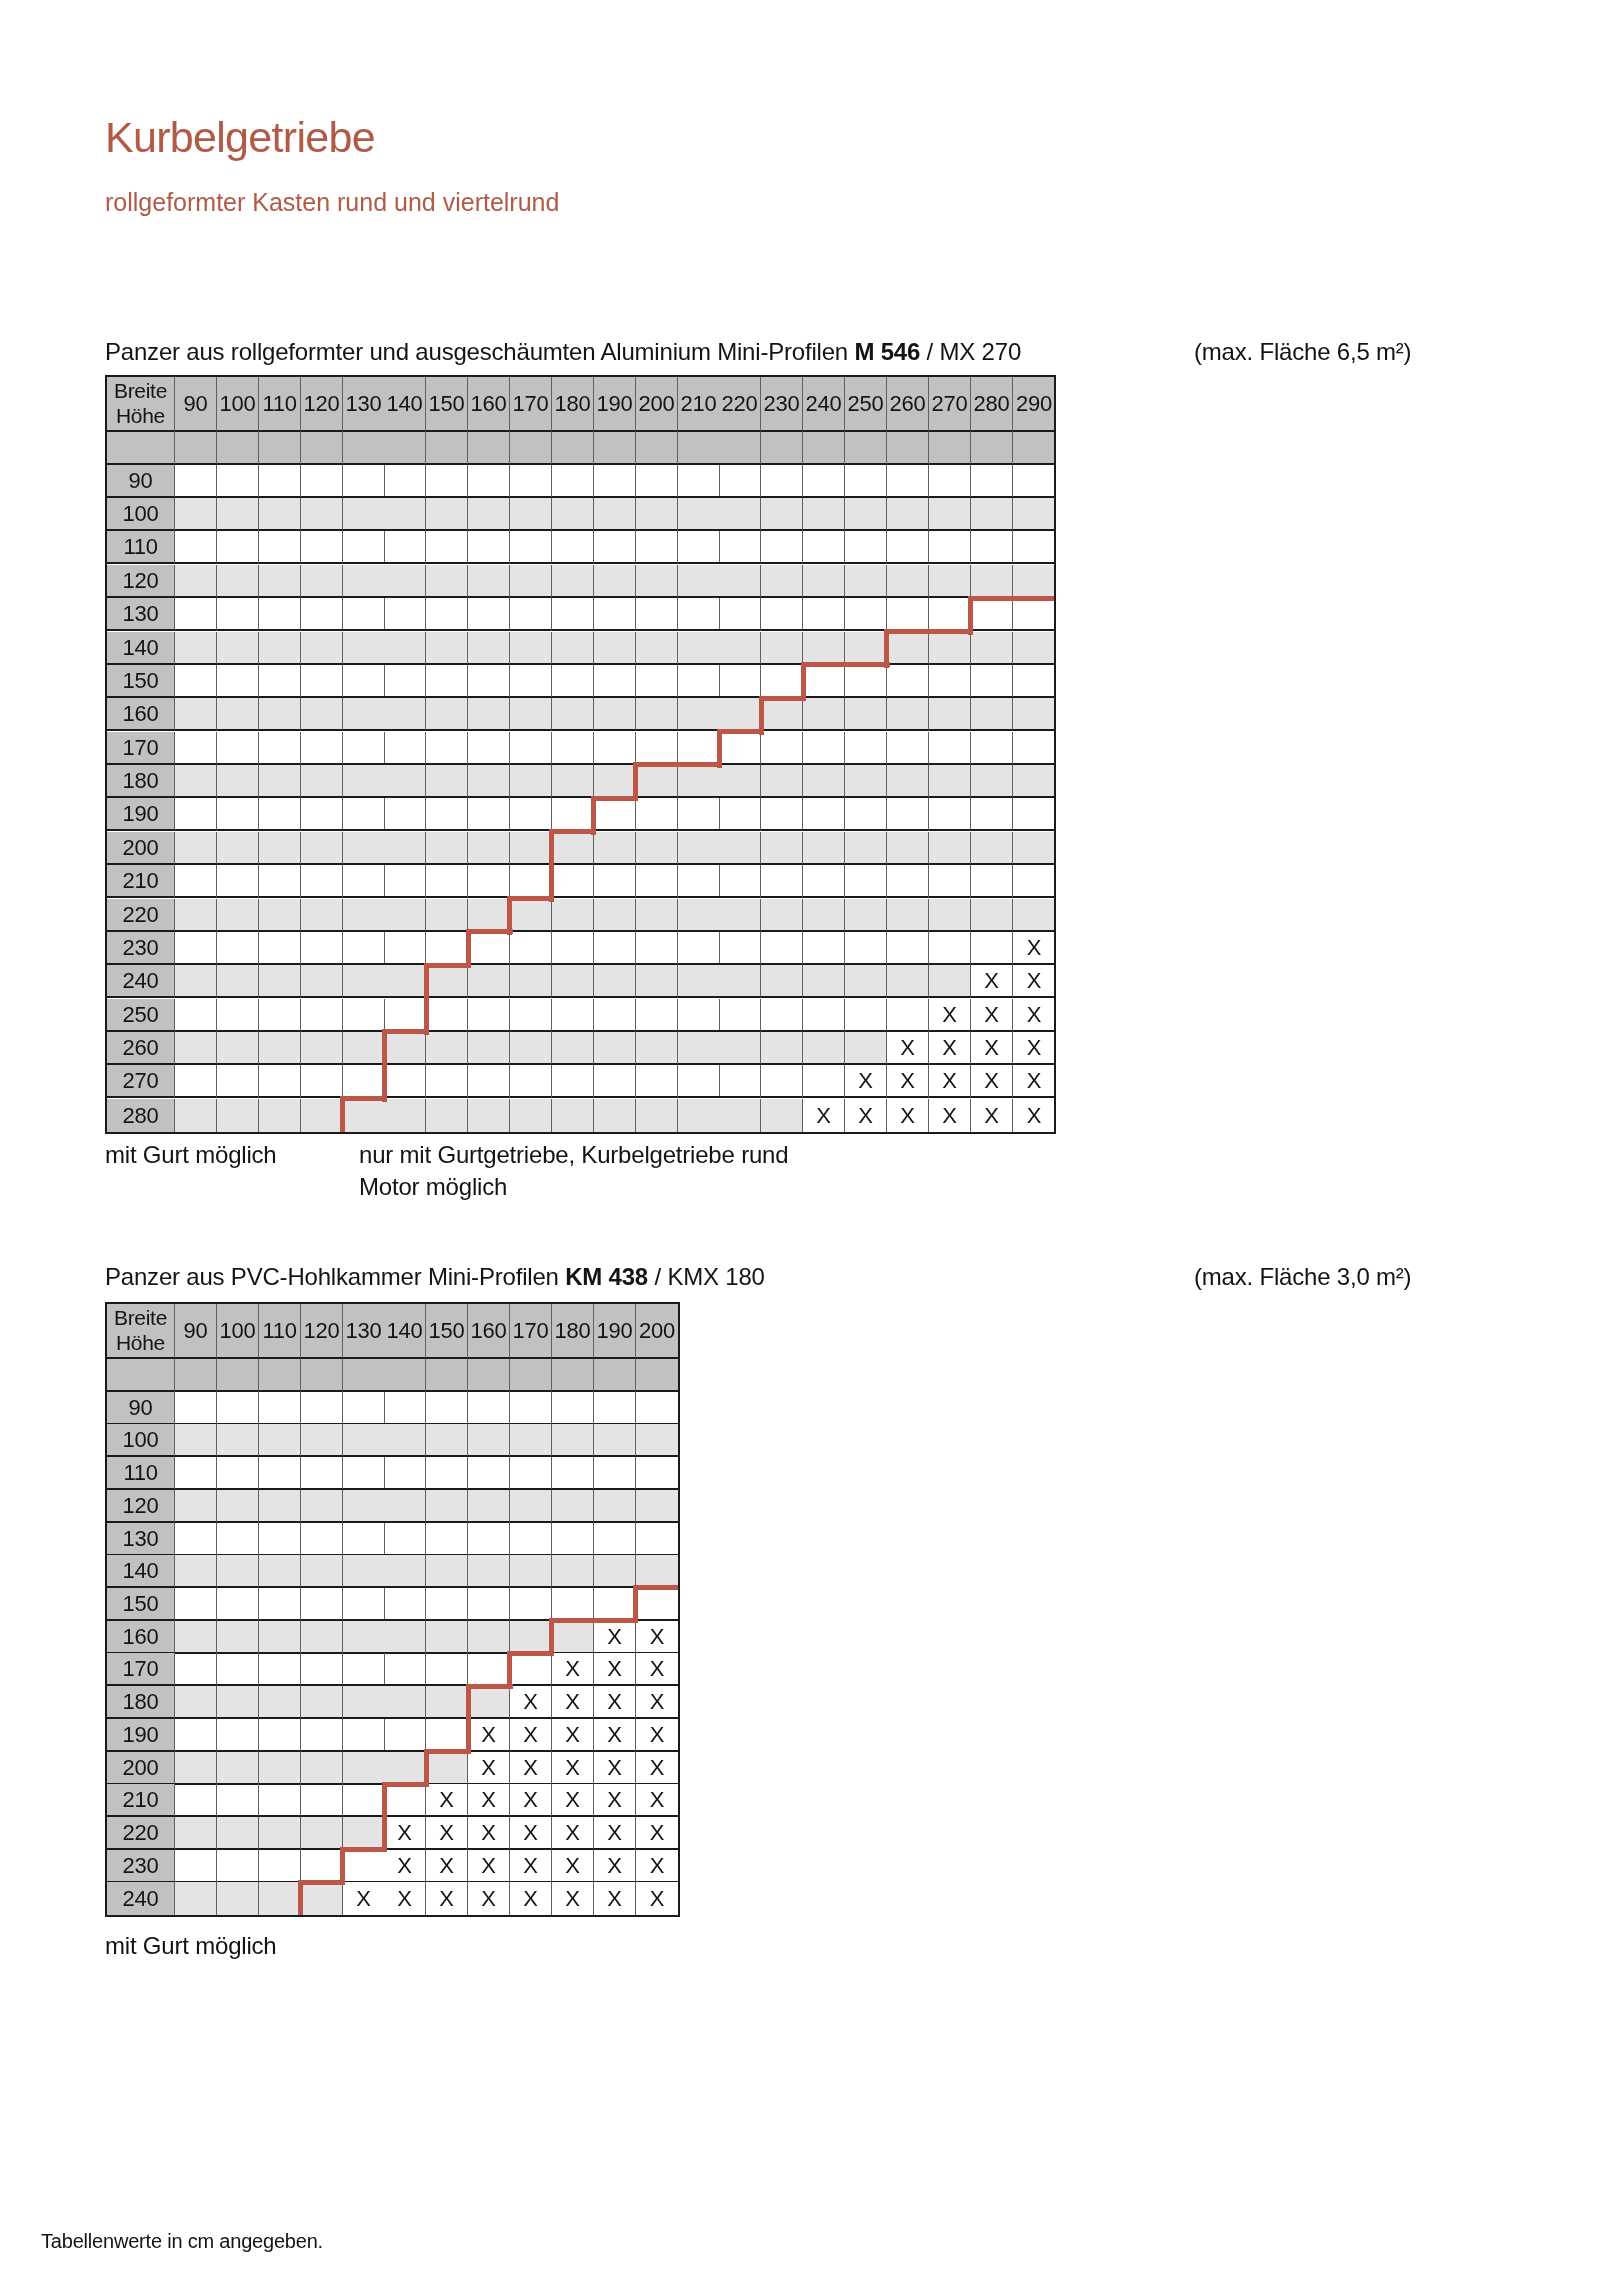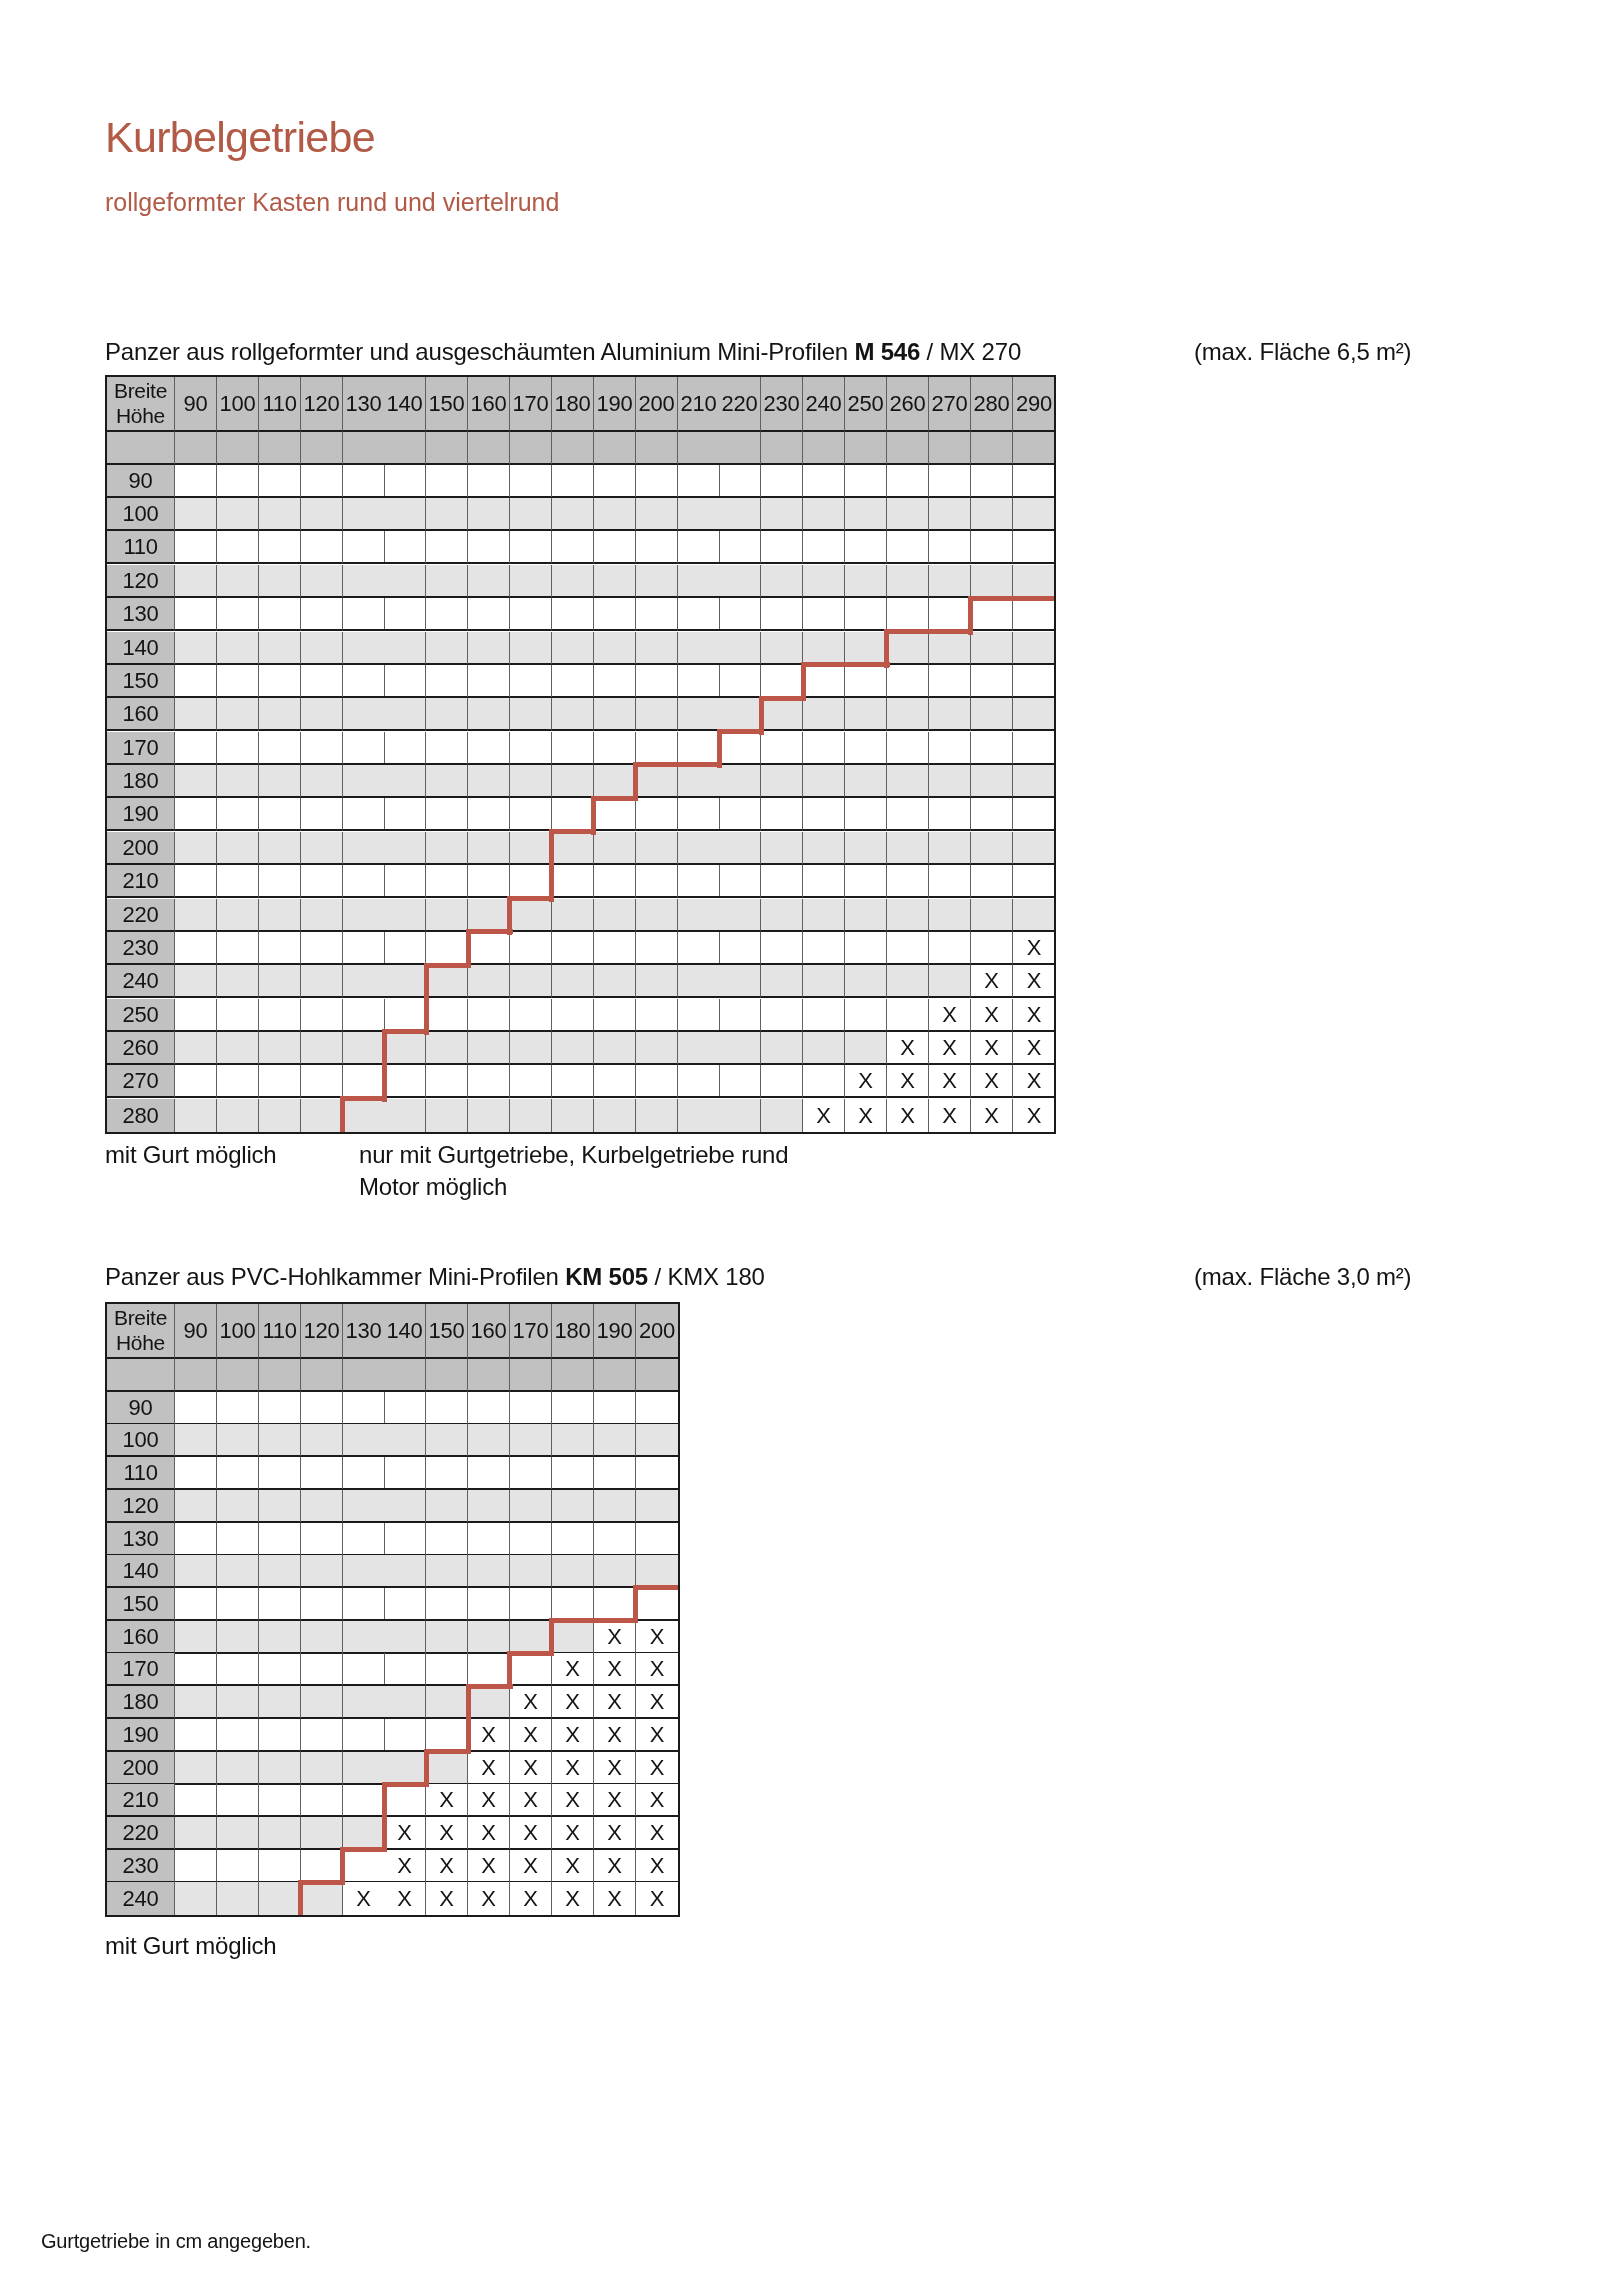--- a/index.html
+++ b/index.html
@@ -569,21 +569,21 @@
     <div class="rl" style="left: 233px; top: 719px; width: 47px; height: 4.6px;"></div>
     <div class="rl" style="left: 233px; top: 719px; width: 4.6px; height: 39px;"></div>
   </div>
 
 <div class="abs legend" style="left:105px;top:1139px;">mit Gurt möglich</div>
 <div class="abs legend" style="left:359px;top:1139px;">
   <div>nur mit Gurtgetriebe, Kurbelgetriebe rund</div>
   <div>Motor möglich</div>
 </div>
 
-<div class="abs sect" style="left:105px;top:1263px;"><span>Panzer aus PVC-Hohlkammer Mini-Profilen</span><b> KM 505</b><span> / KMX 180</span></div>
+<div class="abs sect" style="left:105px;top:1263px;"><span>Panzer aus PVC-Hohlkammer Mini-Profilen</span><b> KM 438</b><span> / KMX 180</span></div>
 <div class="abs note" style="left:1146px;top:1263px;">(max. Fläche 3,0 m²)</div>
 
 <div id="table-2" class="vtable" style="left: 105px; top: 1302px; width: 575px; height: 615px;">
     <div class="cell hdr" style="left: 0px; top: 0px; width: 68px; height: 55px; flex-direction: column; font-size: 21px;">
       <span class="corner-line">Breite</span>
       <span class="corner-line">Höhe</span>
     </div>
     <div class="cell hdr" style="left: 68px; top: 0px; width: 42px; height: 55px;">90</div>
     <div class="cell hdr" style="left: 110px; top: 0px; width: 42px; height: 55px;">100</div>
     <div class="cell hdr" style="left: 152px; top: 0px; width: 42px; height: 55px;">110</div>
@@ -832,14 +832,14 @@
     <div class="rl" style="left: 275px; top: 478px; width: 4.6px; height: 38px;"></div>
     <div class="rl" style="left: 275px; top: 510px; width: 4.6px; height: 38px;"></div>
     <div class="rl" style="left: 233px; top: 543px; width: 47px; height: 4.6px;"></div>
     <div class="rl" style="left: 233px; top: 543px; width: 4.6px; height: 38px;"></div>
     <div class="rl" style="left: 191px; top: 576px; width: 47px; height: 4.6px;"></div>
     <div class="rl" style="left: 191px; top: 576px; width: 4.6px; height: 38px;"></div>
   </div>
 
 <div class="abs legend" style="left:105px;top:1930px;">mit Gurt möglich</div>
 
-<div class="abs footer" style="left:41px;top:2230px;">Gurtgetriebe in cm angegeben.</div>
+<div class="abs footer" style="left:41px;top:2230px;">Tabellenwerte in cm angegeben.</div>
 
 
 </body></html>

